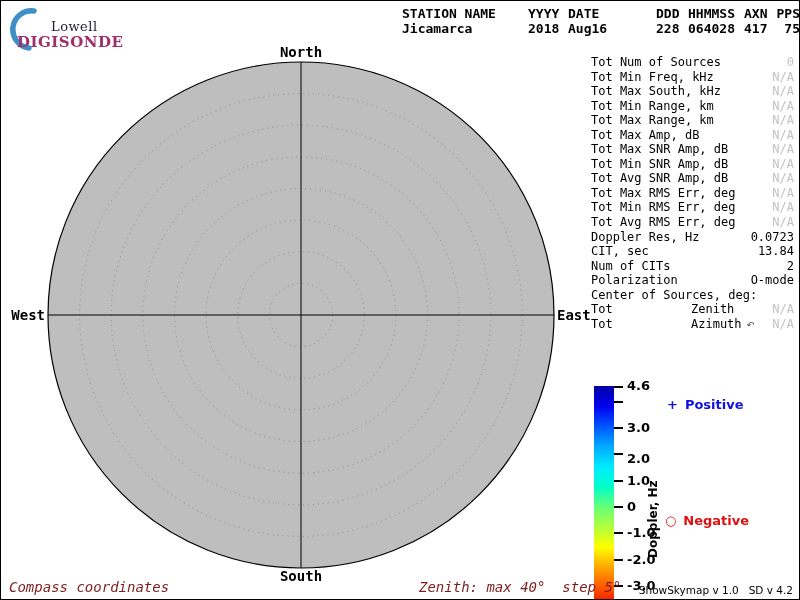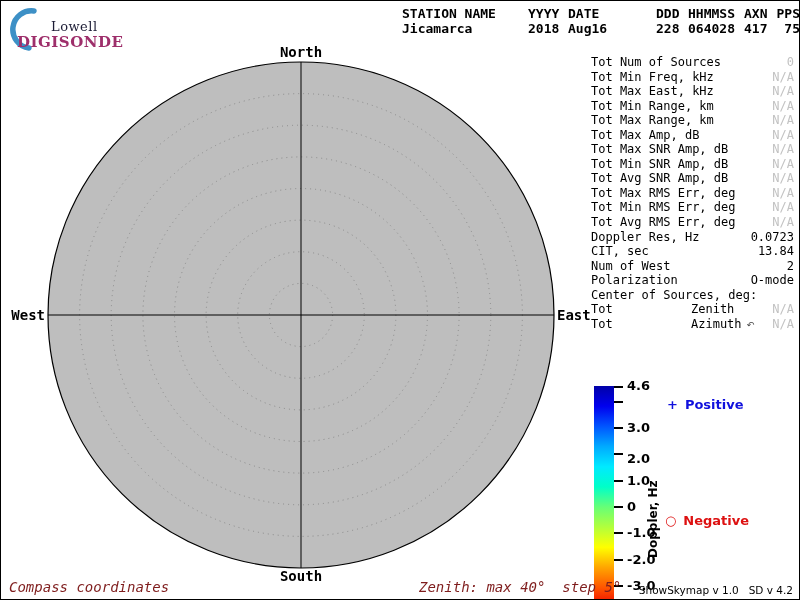--- a/index.html
+++ b/index.html
@@ -122,21 +122,21 @@
   <div class="stats" id="stats">
       <div class="srow">
         <span class="sl">Tot Num of Sources</span>
         <span class="sv muted">0</span>
       </div>
       <div class="srow">
         <span class="sl">Tot Min Freq, kHz</span>
         <span class="sv muted">N/A</span>
       </div>
       <div class="srow">
-        <span class="sl">Tot Max East, kHz</span>
+        <span class="sl">Tot Max South, kHz</span>
         <span class="sv muted">N/A</span>
       </div>
       <div class="srow">
         <span class="sl">Tot Min Range, km</span>
         <span class="sv muted">N/A</span>
       </div>
       <div class="srow">
         <span class="sl">Tot Max Range, km</span>
         <span class="sv muted">N/A</span>
       </div>
@@ -170,21 +170,21 @@
       </div>
       <div class="srow">
         <span class="sl">Doppler Res, Hz</span>
         <span class="sv">0.0723</span>
       </div>
       <div class="srow">
         <span class="sl">CIT, sec</span>
         <span class="sv">13.84</span>
       </div>
       <div class="srow">
-        <span class="sl">Num of West</span>
+        <span class="sl">Num of CITs</span>
         <span class="sv">2</span>
       </div>
       <div class="srow">
         <span class="sl">Polarization</span>
         <span class="sv">O-mode</span>
       </div>
       <div class="srow">
         <span class="sl">Center of Sources, deg:</span>
       </div>
       <div class="srow">

